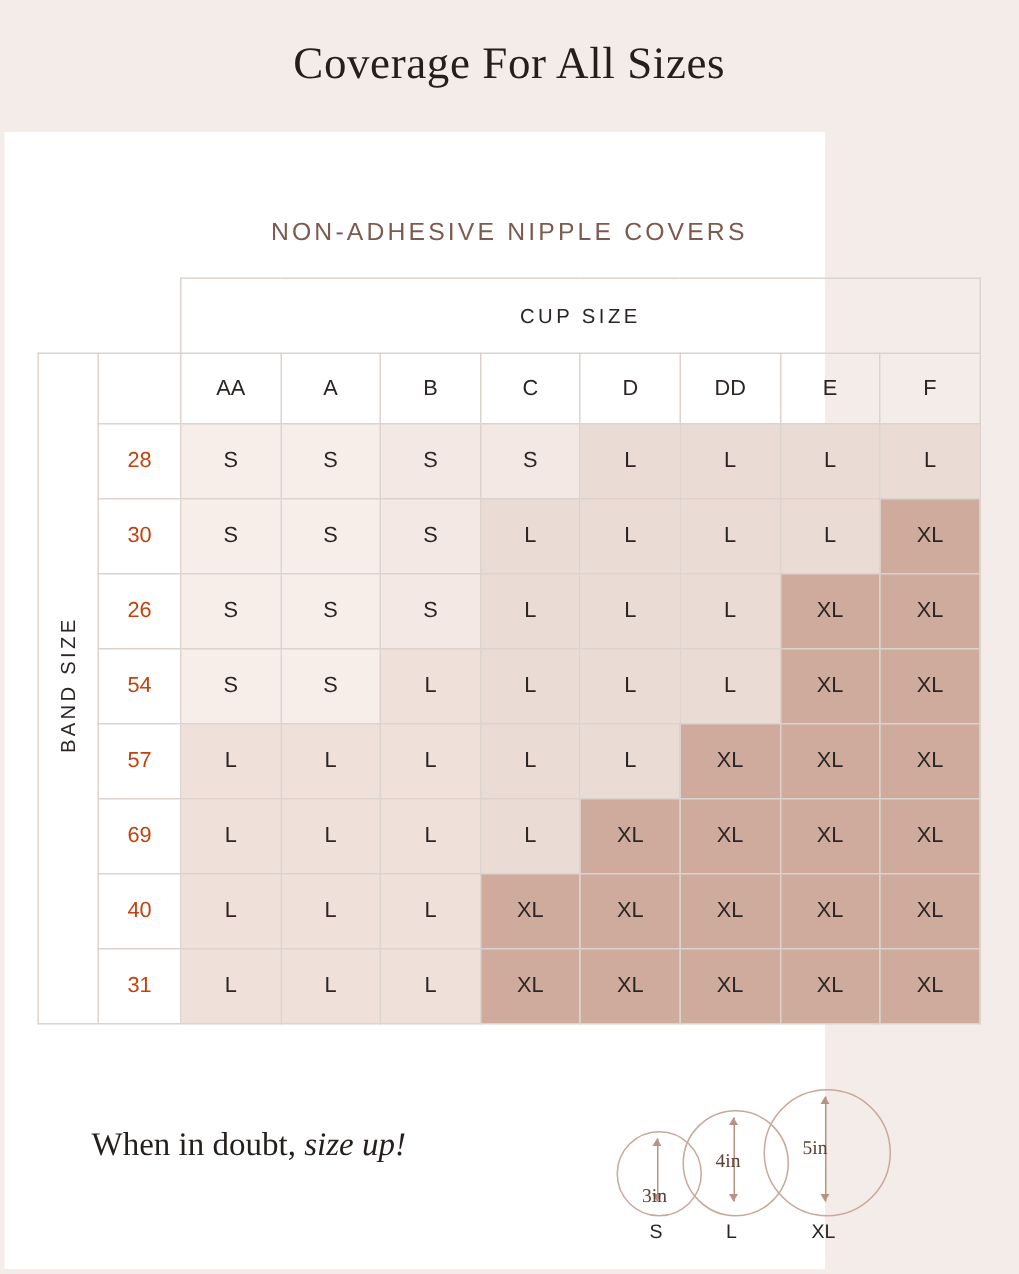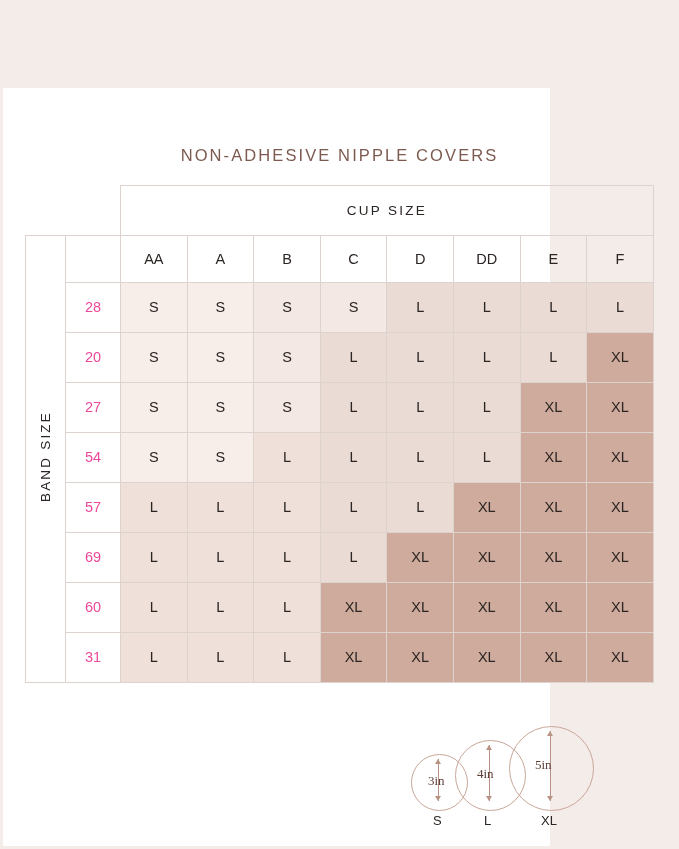--- a/index.html
+++ b/index.html
@@ -85,21 +85,21 @@
     color: #2b2523;
     height: 38px !important;
   }
   .cup-letter {
     font-size: 14.5px;
     color: #2b2523;
     height: 46px !important;
   }
   .band-num {
     font-size: 14.5px;
-    color: #ec4899;
+    color: #c2410c;
     margin-top: 47px;
   }
   .band-label-cell {
     border-top: 1px solid #dcd3cf !important;
     border-bottom: 1px solid #dcd3cf !important;
     border-left: 1px solid #dcd3cf !important;
     border-right: 1px solid #dcd3cf !important;
     background: #ffffff;
   }
   .band-label-inner {
@@ -131,21 +131,21 @@
   }
   .c-s  { width: 55px;  height: 55px;  left: 10px; top: 65px; }
   .c-l  { width: 69px;  height: 69px;  left: 54px; top: 51px; }
   .c-xl { width: 83px;  height: 83px;  left: 108px; top: 37px; }
   .circ-label {
     position: absolute;
     font-family: "Liberation Serif", serif;
     font-size: 13px;
     color: #5e4038;
   }
-  .cl-s  { left: 27px;  top: 84px; }
+  .cl-s  { left: 27px;  top: 100px; }
   .cl-l  { left: 76px;  top: 77px; }
   .cl-xl { left: 134px; top: 68px; }
   .arrow-line {
     position: absolute;
     background: #b89383;
     width: 1px;
   }
   .arr-s  { left: 37px;  top: 70px;  height: 42px; }
   .arr-l  { left: 88px;  top: 56px;  height: 56px; }
   .arr-xl { left: 149px; top: 42px;  height: 70px; }
@@ -186,20 +186,21 @@
   }
   .footer-note em {
     font-style: italic;
   }
 </style>
 </head>
 <body>
 
 <div class="page">
 
+  <div class="title">Coverage For All Sizes</div>
 
   <div class="card">
 
     <div class="subtitle">NON-ADHESIVE NIPPLE COVERS</div>
 
     <div class="table-wrap">
       <table class="size">
         <colgroup>
           <col class="col-band-label">
           <col class="col-band-num">
@@ -235,32 +236,32 @@
               <td class="cell-val" style="background: rgb(247, 238, 234);">S</td>
               <td class="cell-val" style="background: rgb(247, 238, 234);">S</td>
               <td class="cell-val" style="background: rgb(243, 232, 227);">S</td>
               <td class="cell-val" style="background: rgb(243, 232, 227);">S</td>
               <td class="cell-val" style="background: rgb(234, 219, 212);">L</td>
               <td class="cell-val" style="background: rgb(234, 219, 212);">L</td>
               <td class="cell-val" style="background: rgb(234, 219, 212);">L</td>
               <td class="cell-val" style="background: rgb(234, 219, 212);">L</td>
             </tr>
             <tr>
-              <td class="band-num">20</td>
+              <td class="band-num">30</td>
               <td class="cell-val" style="background: rgb(247, 238, 234);">S</td>
               <td class="cell-val" style="background: rgb(247, 238, 234);">S</td>
               <td class="cell-val" style="background: rgb(243, 232, 227);">S</td>
               <td class="cell-val" style="background: rgb(234, 219, 212);">L</td>
               <td class="cell-val" style="background: rgb(234, 219, 212);">L</td>
               <td class="cell-val" style="background: rgb(234, 219, 212);">L</td>
               <td class="cell-val" style="background: rgb(234, 219, 212);">L</td>
               <td class="cell-val" style="background: rgb(206, 171, 156);">XL</td>
             </tr>
             <tr>
-              <td class="band-num">27</td>
+              <td class="band-num">26</td>
               <td class="cell-val" style="background: rgb(247, 238, 234);">S</td>
               <td class="cell-val" style="background: rgb(247, 238, 234);">S</td>
               <td class="cell-val" style="background: rgb(243, 232, 227);">S</td>
               <td class="cell-val" style="background: rgb(234, 219, 212);">L</td>
               <td class="cell-val" style="background: rgb(234, 219, 212);">L</td>
               <td class="cell-val" style="background: rgb(234, 219, 212);">L</td>
               <td class="cell-val" style="background: rgb(206, 171, 156);">XL</td>
               <td class="cell-val" style="background: rgb(206, 171, 156);">XL</td>
             </tr>
             <tr>
@@ -290,21 +291,21 @@
               <td class="cell-val" style="background: rgb(239, 224, 218);">L</td>
               <td class="cell-val" style="background: rgb(239, 224, 218);">L</td>
               <td class="cell-val" style="background: rgb(239, 224, 218);">L</td>
               <td class="cell-val" style="background: rgb(234, 219, 212);">L</td>
               <td class="cell-val" style="background: rgb(206, 171, 156);">XL</td>
               <td class="cell-val" style="background: rgb(206, 171, 156);">XL</td>
               <td class="cell-val" style="background: rgb(206, 171, 156);">XL</td>
               <td class="cell-val" style="background: rgb(206, 171, 156);">XL</td>
             </tr>
             <tr>
-              <td class="band-num">60</td>
+              <td class="band-num">40</td>
               <td class="cell-val" style="background: rgb(239, 224, 218);">L</td>
               <td class="cell-val" style="background: rgb(239, 224, 218);">L</td>
               <td class="cell-val" style="background: rgb(239, 224, 218);">L</td>
               <td class="cell-val" style="background: rgb(206, 171, 156);">XL</td>
               <td class="cell-val" style="background: rgb(206, 171, 156);">XL</td>
               <td class="cell-val" style="background: rgb(206, 171, 156);">XL</td>
               <td class="cell-val" style="background: rgb(206, 171, 156);">XL</td>
               <td class="cell-val" style="background: rgb(206, 171, 156);">XL</td>
             </tr>
             <tr>
@@ -315,20 +316,23 @@
               <td class="cell-val" style="background: rgb(206, 171, 156);">XL</td>
               <td class="cell-val" style="background: rgb(206, 171, 156);">XL</td>
               <td class="cell-val" style="background: rgb(206, 171, 156);">XL</td>
               <td class="cell-val" style="background: rgb(206, 171, 156);">XL</td>
               <td class="cell-val" style="background: rgb(206, 171, 156);">XL</td>
             </tr>
           </tbody>
       </table>
     </div>
 
+    <div class="footer-note">
+      <span>When in doubt, </span><em>size up!</em>
+    </div>
 
     <div class="circles">
       <div class="circ c-s"></div>
       <div class="circ c-l"></div>
       <div class="circ c-xl"></div>
 
       <div class="arrow-line arr-s"></div>
       <div class="arrow-head ah-up ahs-up"></div>
       <div class="arrow-head ah-down ahs-down"></div>
 

